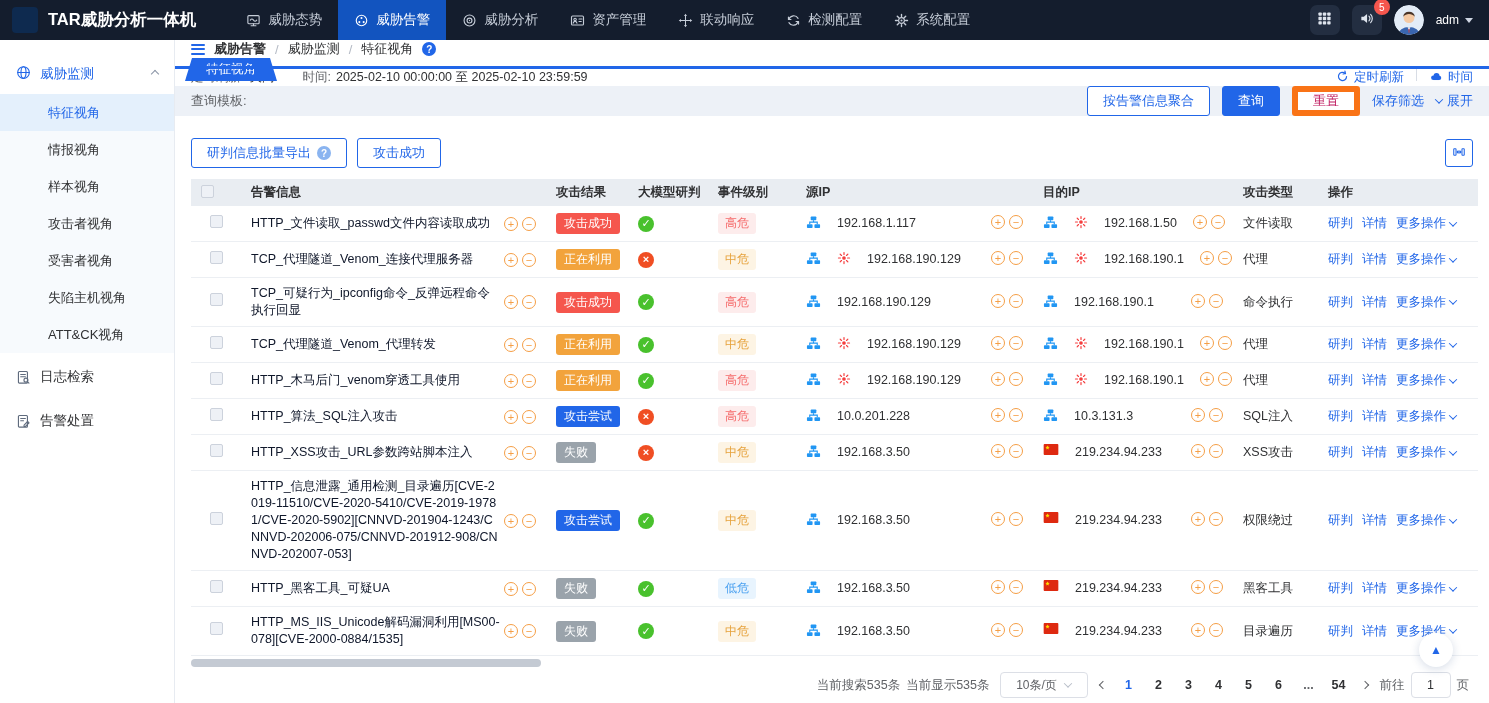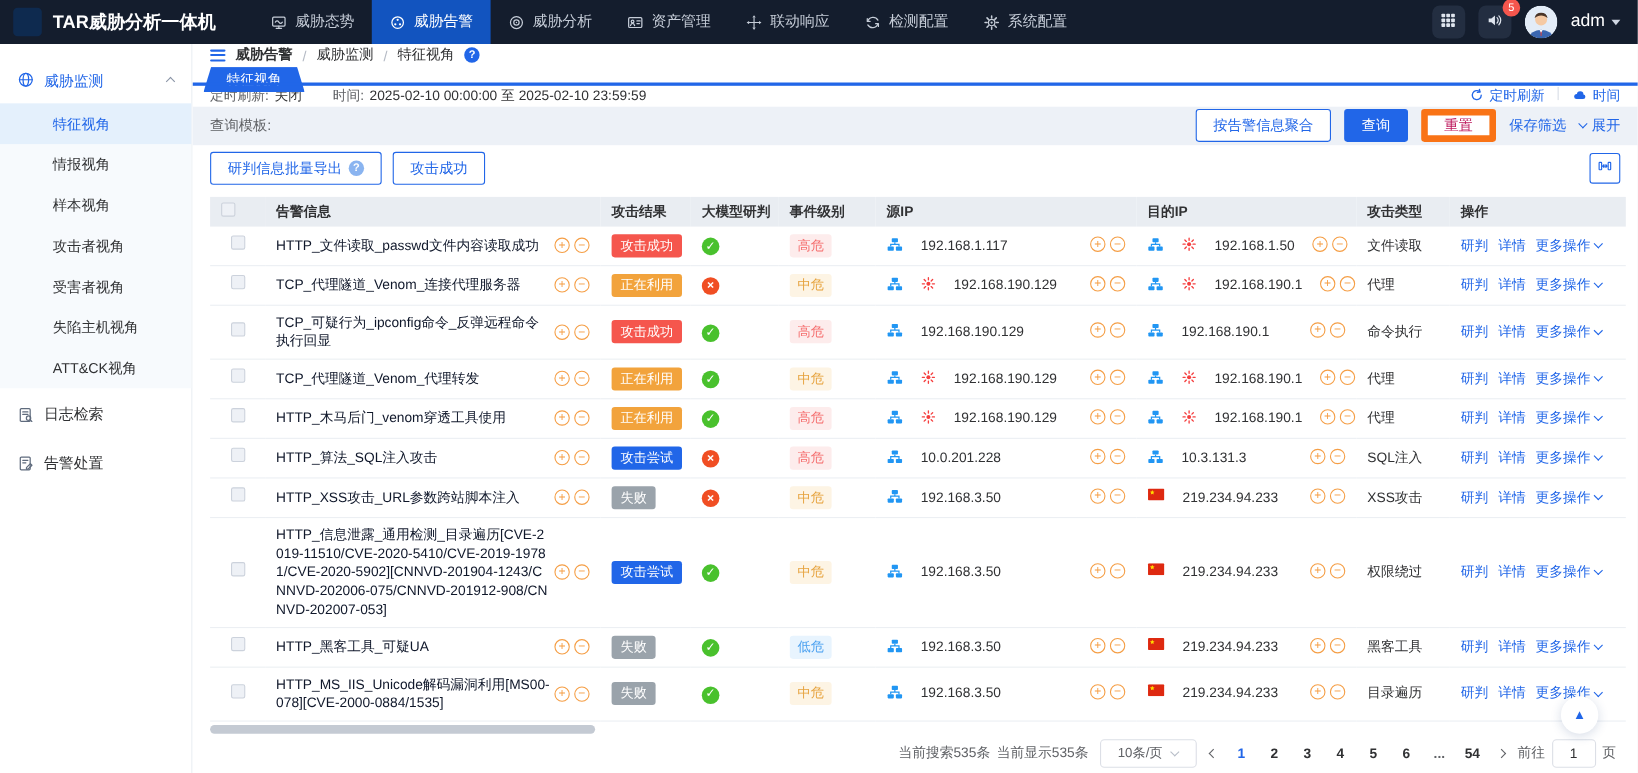--- a/index.html
+++ b/index.html
@@ -11,21 +11,21 @@
   .logo-box{width:26px;height:26px;border-radius:4px;background:#0e2a4f;margin:0 10px 0 12px;flex:none}
   .app-title{color:#fff;font-size:16.5px;font-weight:bold;margin-right:34px;white-space:nowrap}
   .nav-menu{display:flex;height:100%}
   .nav-item{display:flex;align-items:center;gap:7px;height:100%;padding:0 16px;font-size:13.5px;cursor:pointer;white-space:nowrap}
   .nav-item.active{background:var(--navbar_active);color:#fff}
   .nav-item .ic{display:inline-flex;line-height:0}
   .nav-right{margin-left:auto;display:flex;align-items:center;gap:12px;padding-right:16px}
   .icon-btn{width:30px;height:30px;border-radius:7px;background:#232e41;display:flex;align-items:center;justify-content:center;color:#dfe5ee;position:relative;cursor:pointer}
   .nav-badge{position:absolute;top:-6px;right:-8px;min-width:16px;height:16px;border-radius:9px;background:var(--badge_red);color:#fff;font-size:10px;display:flex;align-items:center;justify-content:center;padding:0 4px}
   .avatar{width:30px;height:30px;border-radius:50%;overflow:hidden;flex:none;line-height:0;cursor:pointer}
-  .username{color:#fff;font-size:16px;display:flex;align-items:center;gap:6px;cursor:pointer}
+  .username{color:#fff;font-size:12px;display:flex;align-items:center;gap:6px;cursor:pointer}
   .caret{width:0;height:0;border-left:4.5px solid transparent;border-right:4.5px solid transparent;border-top:5px solid #cfd6e2}
   
   .body{display:flex;height:663px}
   .sidebar{width:175px;background:#fff;flex:none;border-right:1px solid #e7ebf1;padding-top:14px}
   .sb-group-header{height:40px;display:flex;align-items:center;gap:9px;padding:0 16px;color:var(--primary);font-size:13.5px;cursor:pointer}
   .sb-group-header .chev{color:#8a94a6;margin-left:auto}
   .sb-children{background:#f7fafd}
   .sb-child{height:37px;display:flex;align-items:center;padding-left:48px;font-size:13px;color:#303133;cursor:pointer}
   .sb-child.active{background:#e4f0fc;color:var(--primary)}
   .sb-single{height:40px;display:flex;align-items:center;gap:9px;padding:0 16px;color:#303133;font-size:13.5px;margin-top:4px;cursor:pointer}
@@ -56,21 +56,21 @@
   .query-row{height:51px;background:#edf1f7;display:flex;align-items:center;padding:0 16px}
   .query-row .lbl{color:#606266;font-size:13px}
   .query-actions{margin-left:auto;display:flex;align-items:center;gap:12px}
   .btn{height:30px;border-radius:3px;font-size:13px;display:inline-flex;align-items:center;justify-content:center;padding:0 15px;cursor:pointer;white-space:nowrap}
   .btn.outline-blue{border:1px solid var(--primary);color:var(--primary);background:#fff}
   .btn.primary{background:var(--primary);color:#fff;border:1px solid var(--primary)}
   .btn.default{background:#fff;border:6px solid #f97316;color:#be185d}
   .lnk{color:var(--primary);cursor:pointer;text-decoration:none;white-space:nowrap}
   .expand-link{display:inline-flex;align-items:center;gap:5px}
   
-  .card{flex:1;padding:6px 16px 0;position:relative}
+  .card{flex:1;padding:22px 16px 0;position:relative}
   .toolbar{display:flex;align-items:center;gap:10px}
   .toolbar .btn{height:30px}
   .cols-btn{margin-left:auto;width:28px;height:28px;border:1px solid var(--primary);border-radius:3px;color:var(--primary);display:flex;align-items:center;justify-content:center;cursor:pointer}
   
   table.grid{margin-top:11px;width:1287px;table-layout:fixed;border-collapse:collapse;font-size:12.5px}
   table.grid th{background:#e9edf2;height:27px;font-weight:bold;text-align:left;padding:0 10px;color:#303133;white-space:nowrap}
   table.grid td{border-bottom:1px solid #eceff3;padding:7px 10px;vertical-align:middle;line-height:17px}
   .cb{width:13px;height:13px;border:1px solid #ccd2dc;border-radius:2px;background:#eef1f6;display:inline-block;cursor:pointer}
   .cell-center{text-align:center}
   .msg{display:flex;align-items:center;gap:4px}

